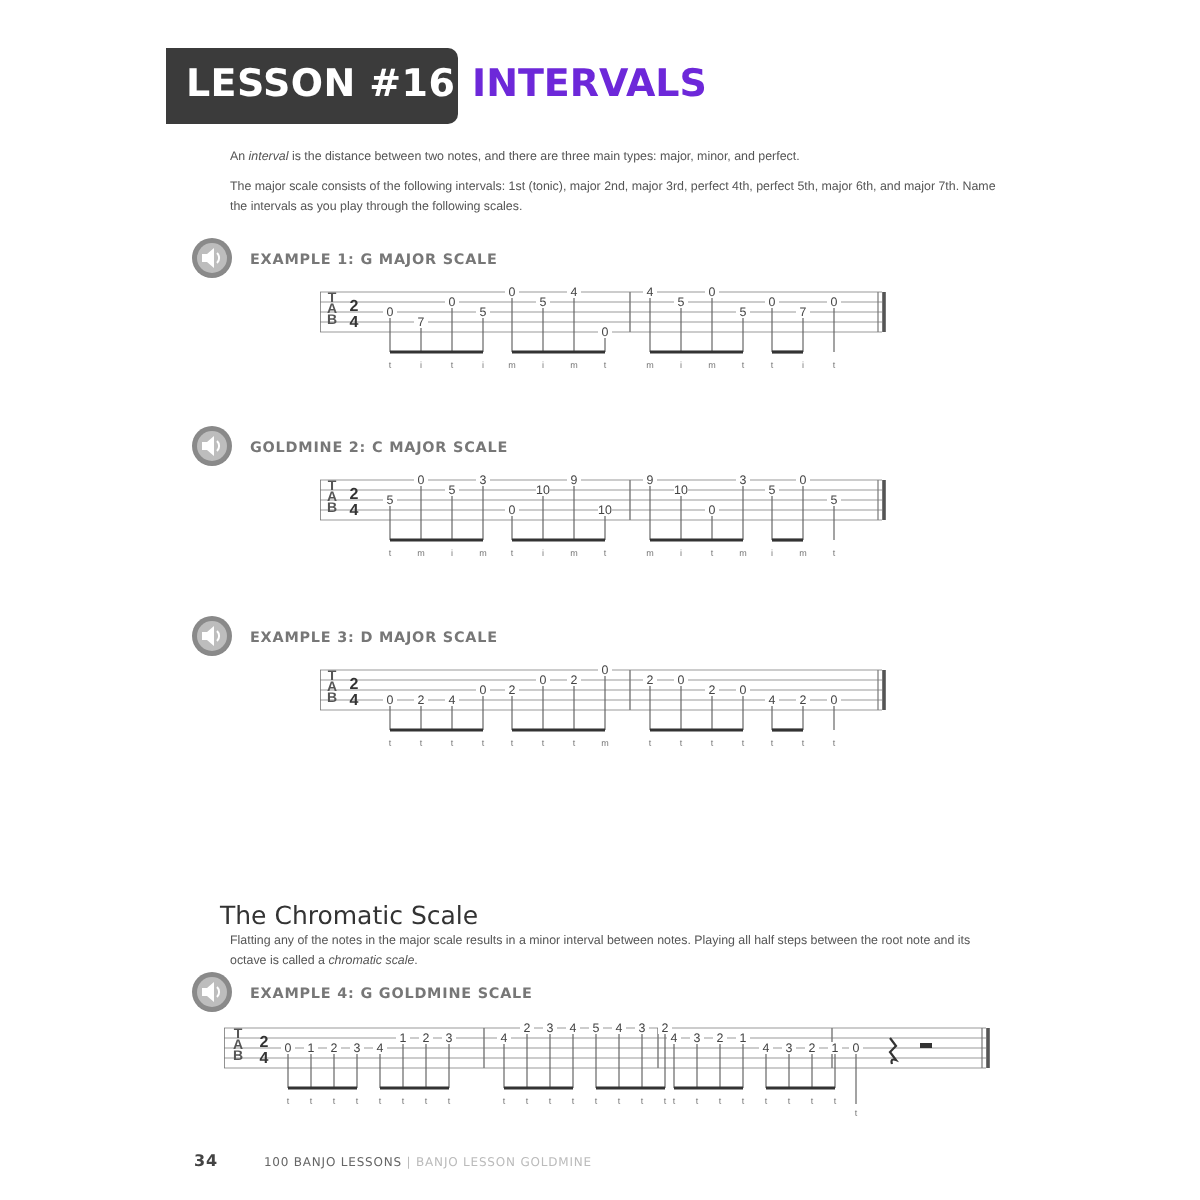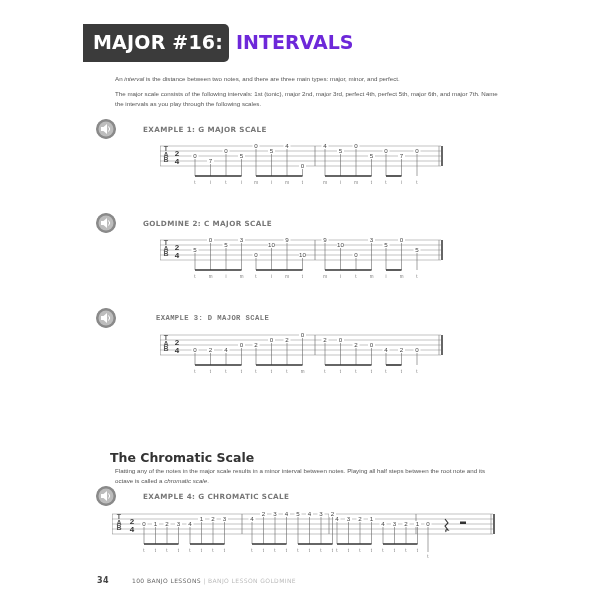--- a/index.html
+++ b/index.html
@@ -9,35 +9,35 @@
   .lesson-box { left:83px; top:24px; width:146px; height:38px; background:#3b3b3b;
                 border-radius:0 5px 5px 0; }
   .lesson-label { left:93px; top:31px; font-size:19px; font-weight:bold; color:#ffffff; letter-spacing:0.2px;
                   font-family:"DejaVu Sans", sans-serif; }
   .lesson-title { left:236px; top:31px; font-size:19px; font-weight:bold; color:#6d28d9;
                   font-family:"DejaVu Sans", sans-serif; }
   .para { font-size:6.2px; line-height:10px; color:#555; width:385px;
           font-family:"Liberation Sans", sans-serif; }
   .para i { font-style:italic; }
   .ex-head { font-size:7.2px; font-weight:bold; color:#777; letter-spacing:0.4px;
-             font-family:"DejaVu Sans", sans-serif;margin-left:18px; }
+             font-family:"DejaVu Sans", sans-serif; }
   .speaker { width:20px; height:20px; border-radius:50%; background:#888; }
   .speaker svg { display:block; }
-  .section-title { font-size:12.5px; font-weight:bold; color:#333; font-family:"DejaVu Sans", sans-serif; }
+  .section-title { font-size:12.5px; font-weight:normal; color:#333; font-family:"DejaVu Sans", sans-serif; }
   .footer { font-size:6px; color:#666; letter-spacing:0.4px; font-family:"DejaVu Sans", sans-serif; }
   .footer .pg { font-weight:bold; color:#444; font-size:8px; margin-right:23px; }
   .footer .sep { color:#bbb; }
   .footer .light { color:#bbb; }
   svg text { font-family:"Liberation Sans", sans-serif; }
 </style>
 </head>
 <body>
 
 <div class="abs lesson-box"></div>
-<div class="abs lesson-label">MAJOR #16:</div>
+<div class="abs lesson-label">LESSON #16:</div>
 <div class="abs lesson-title">INTERVALS</div>
 
 <div class="abs para" style="left:115px; top:74px;"><span>An </span><i>interval</i><span> is the distance between two notes, and there are three main types: major, minor, and perfect.</span></div>
 <div class="abs para" style="left:115px; top:89px;">The major scale consists of the following intervals: 1st (tonic), major 2nd, major 3rd, perfect 4th, perfect 5th, major 6th, and major 7th. Name the intervals as you play through the following scales.</div>
 
 <div class="abs speaker" style="left:96px; top:119px;">
     <svg width="20" height="20" viewBox="0 0 20 20">
       <circle cx="10" cy="10" r="9.5" fill="#8a8a8a"></circle>
       <circle cx="10" cy="10" r="7.5" fill="#bdbdbd"></circle>
       <path d="M5 8h2.5l3.5-3v10l-3.5-3H5z" fill="#ffffff"></path>
@@ -57,21 +57,21 @@
 <div class="abs ex-head" style="left:125px; top:219px;">GOLDMINE 2: C MAJOR SCALE</div>
 
 <div class="abs speaker" style="left:96px; top:308px;">
     <svg width="20" height="20" viewBox="0 0 20 20">
       <circle cx="10" cy="10" r="9.5" fill="#8a8a8a"></circle>
       <circle cx="10" cy="10" r="7.5" fill="#bdbdbd"></circle>
       <path d="M5 8h2.5l3.5-3v10l-3.5-3H5z" fill="#ffffff"></path>
       <path d="M12.5 7.5a3.5 3.5 0 0 1 0 5" stroke="#fff" stroke-width="1" fill="none"></path>
     </svg>
   </div>
-<div class="abs ex-head" style="left:138px; top:314px;font-family:Liberation Mono, monospace;">EXAMPLE 3: D MAJOR SCALE</div>
+<div class="abs ex-head" style="left:125px; top:314px;">EXAMPLE 3: D MAJOR SCALE</div>
 
 <svg class="abs" id="tab-ex1" style="left:160px; top:140px;" width="285" height="50">
     <line x1="0" y1="6" x2="281" y2="6" stroke="#9a9a9a" stroke-width="0.6"></line>
     <line x1="0" y1="11" x2="281" y2="11" stroke="#9a9a9a" stroke-width="0.6"></line>
     <line x1="0" y1="16" x2="281" y2="16" stroke="#9a9a9a" stroke-width="0.6"></line>
     <line x1="0" y1="21" x2="281" y2="21" stroke="#9a9a9a" stroke-width="0.6"></line>
     <line x1="0" y1="26" x2="281" y2="26" stroke="#9a9a9a" stroke-width="0.6"></line>
     <line x1="0" y1="6" x2="0" y2="26" stroke="#777" stroke-width="0.8"></line>
     <line x1="279" y1="6" x2="279" y2="26" stroke="#777" stroke-width="0.6"></line>
     <line x1="282" y1="6" x2="282" y2="26" stroke="#555" stroke-width="1.8"></line>
@@ -311,21 +311,21 @@
 <div class="abs para" style="left:115px; top:466px; width:385px;"><span>Flatting any of the notes in the major scale results in a minor interval between notes. Playing all half steps between the root note and its octave is called a </span><i>chromatic scale</i><span>.</span></div>
 
 <div class="abs speaker" style="left:96px; top:486px;">
     <svg width="20" height="20" viewBox="0 0 20 20">
       <circle cx="10" cy="10" r="9.5" fill="#8a8a8a"></circle>
       <circle cx="10" cy="10" r="7.5" fill="#bdbdbd"></circle>
       <path d="M5 8h2.5l3.5-3v10l-3.5-3H5z" fill="#ffffff"></path>
       <path d="M12.5 7.5a3.5 3.5 0 0 1 0 5" stroke="#fff" stroke-width="1" fill="none"></path>
     </svg>
   </div>
-<div class="abs ex-head" style="left:125px; top:492px;">EXAMPLE 4: G CHROMATIC SCALE</div>
+<div class="abs ex-head" style="left:125px; top:492px;">EXAMPLE 4: G GOLDMINE SCALE</div>
 
 <svg class="abs" id="tab-ex4" style="left:112px; top:508px;" width="385" height="52">
     <line x1="0" y1="6" x2="381" y2="6" stroke="#9a9a9a" stroke-width="0.6"></line>
     <line x1="0" y1="11" x2="381" y2="11" stroke="#9a9a9a" stroke-width="0.6"></line>
     <line x1="0" y1="16" x2="381" y2="16" stroke="#9a9a9a" stroke-width="0.6"></line>
     <line x1="0" y1="21" x2="381" y2="21" stroke="#9a9a9a" stroke-width="0.6"></line>
     <line x1="0" y1="26" x2="381" y2="26" stroke="#9a9a9a" stroke-width="0.6"></line>
     <line x1="0" y1="6" x2="0" y2="26" stroke="#777" stroke-width="0.8"></line>
     <line x1="379" y1="6" x2="379" y2="26" stroke="#777" stroke-width="0.6"></line>
     <line x1="382" y1="6" x2="382" y2="26" stroke="#555" stroke-width="1.8"></line>

